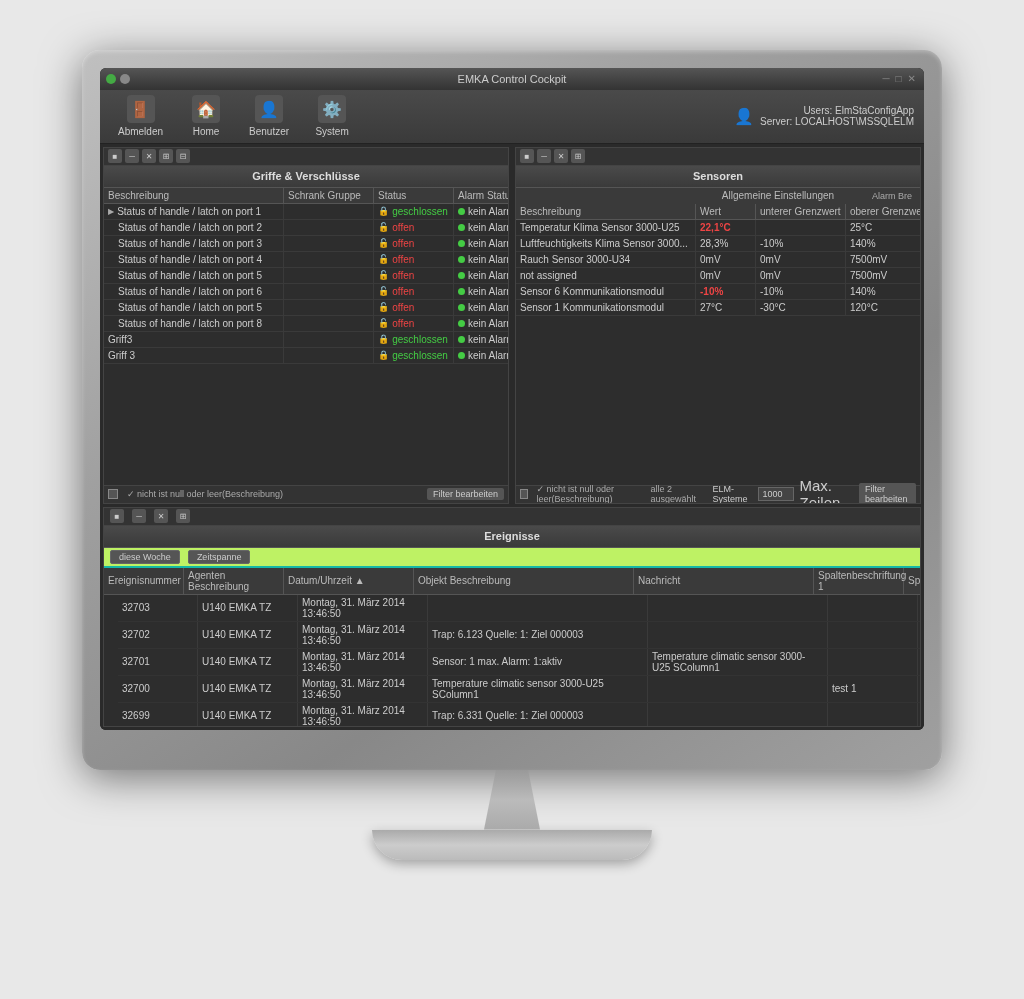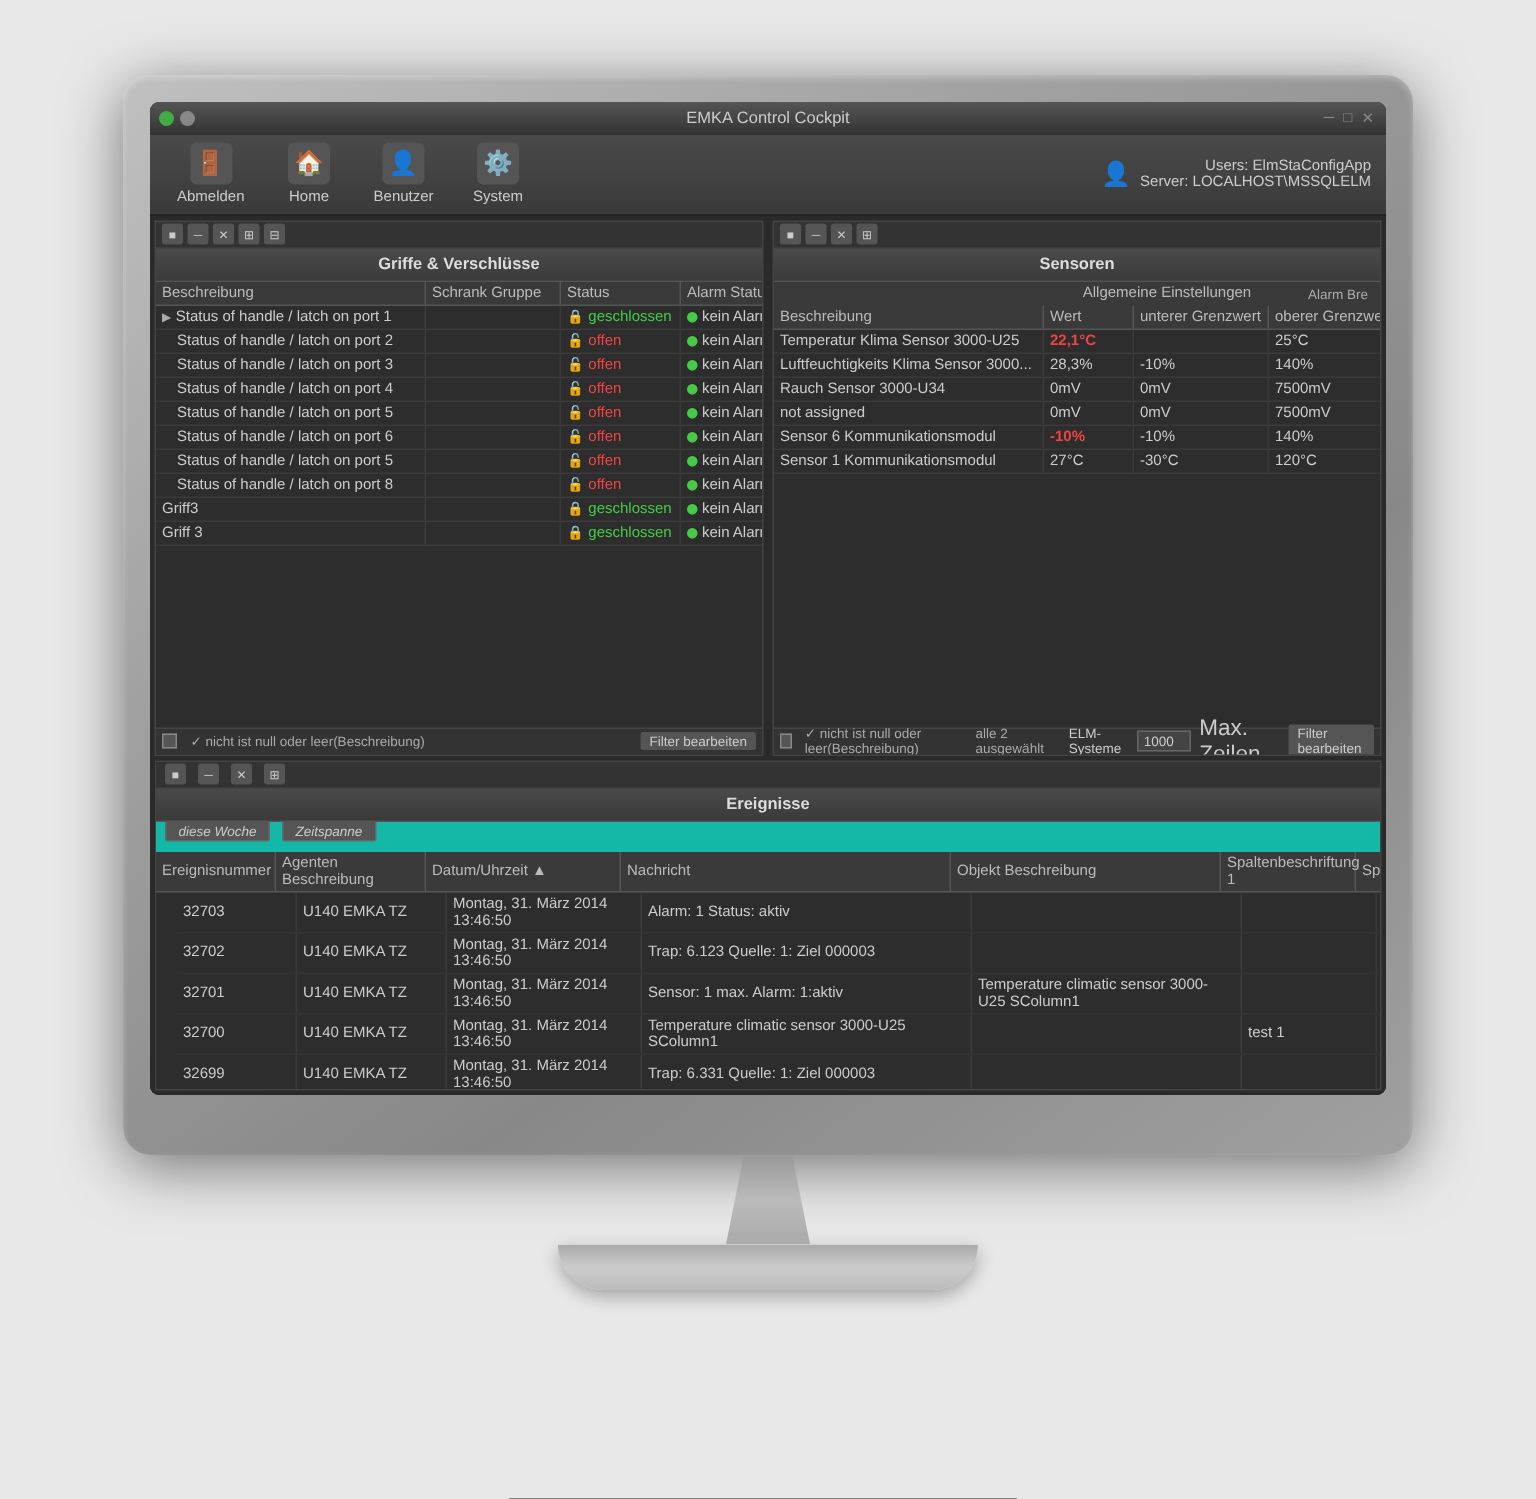--- a/index.html
+++ b/index.html
@@ -299,31 +299,30 @@
       background: #555;
       color: #ccc;
       font-size: 9px;
       padding: 1px 8px;
       border-radius: 2px;
       cursor: pointer;
       border: 1px solid #666;
     }
 
     .bottom-controls {
-      background: #14b8a6;
+      background: #bef264;
       height: 20px;
       display: flex;
       align-items: center;
       padding: 0 6px;
       gap: 8px;
       flex-shrink: 0;
-      border-bottom: 7px solid #14b8a6;
+      border-bottom: 2px solid #14b8a6;
       font-size: 10px;
       color: #ccc;
-      font-style: italic;
     }
 
     .small-input {
       background: #444;
       border: 1px solid #666;
       color: #ccc;
       font-size: 9px;
       padding: 1px 4px;
       height: 14px;
       width: 50px;
@@ -667,32 +666,31 @@
             <span>Ereignisse</span>
           </div>
           <div class="bottom-controls">
             <span class="bottom-toolbar-btn">diese Woche</span>
             <span class="bottom-toolbar-btn">Zeitspanne</span>
           </div>
           <div class="events-table-header">
             <div class="th">Ereignisnummer</div>
             <div class="th">Agenten Beschreibung</div>
             <div class="th">Datum/Uhrzeit ▲</div>
+            <div class="th">Objekt Beschreibung</div>
             <div class="th">Nachricht</div>
-            <div class="th">Objekt Beschreibung</div>
             <div class="th">Spaltenbeschriftung 1</div>
             <div class="th">Spalte 1</div>
 
           </div>
           <div class="events-table-body">
             <div class="events-row">
               <div class="td">32703</div>
               <div class="td">U140 EMKA TZ</div>
               <div class="td">Montag, 31. März 2014 13:46:50</div>
-              <div class="td">Alarm: 1 Status: aktiv</div>
               <div class="td"></div>
               <div class="td"></div>
               <div class="td"></div>
 
             </div>
             <div class="events-row">
               <div class="td">32702</div>
               <div class="td">U140 EMKA TZ</div>
               <div class="td">Montag, 31. März 2014 13:46:50</div>
               <div class="td">Trap: 6.123 Quelle: 1: Ziel 000003</div>

